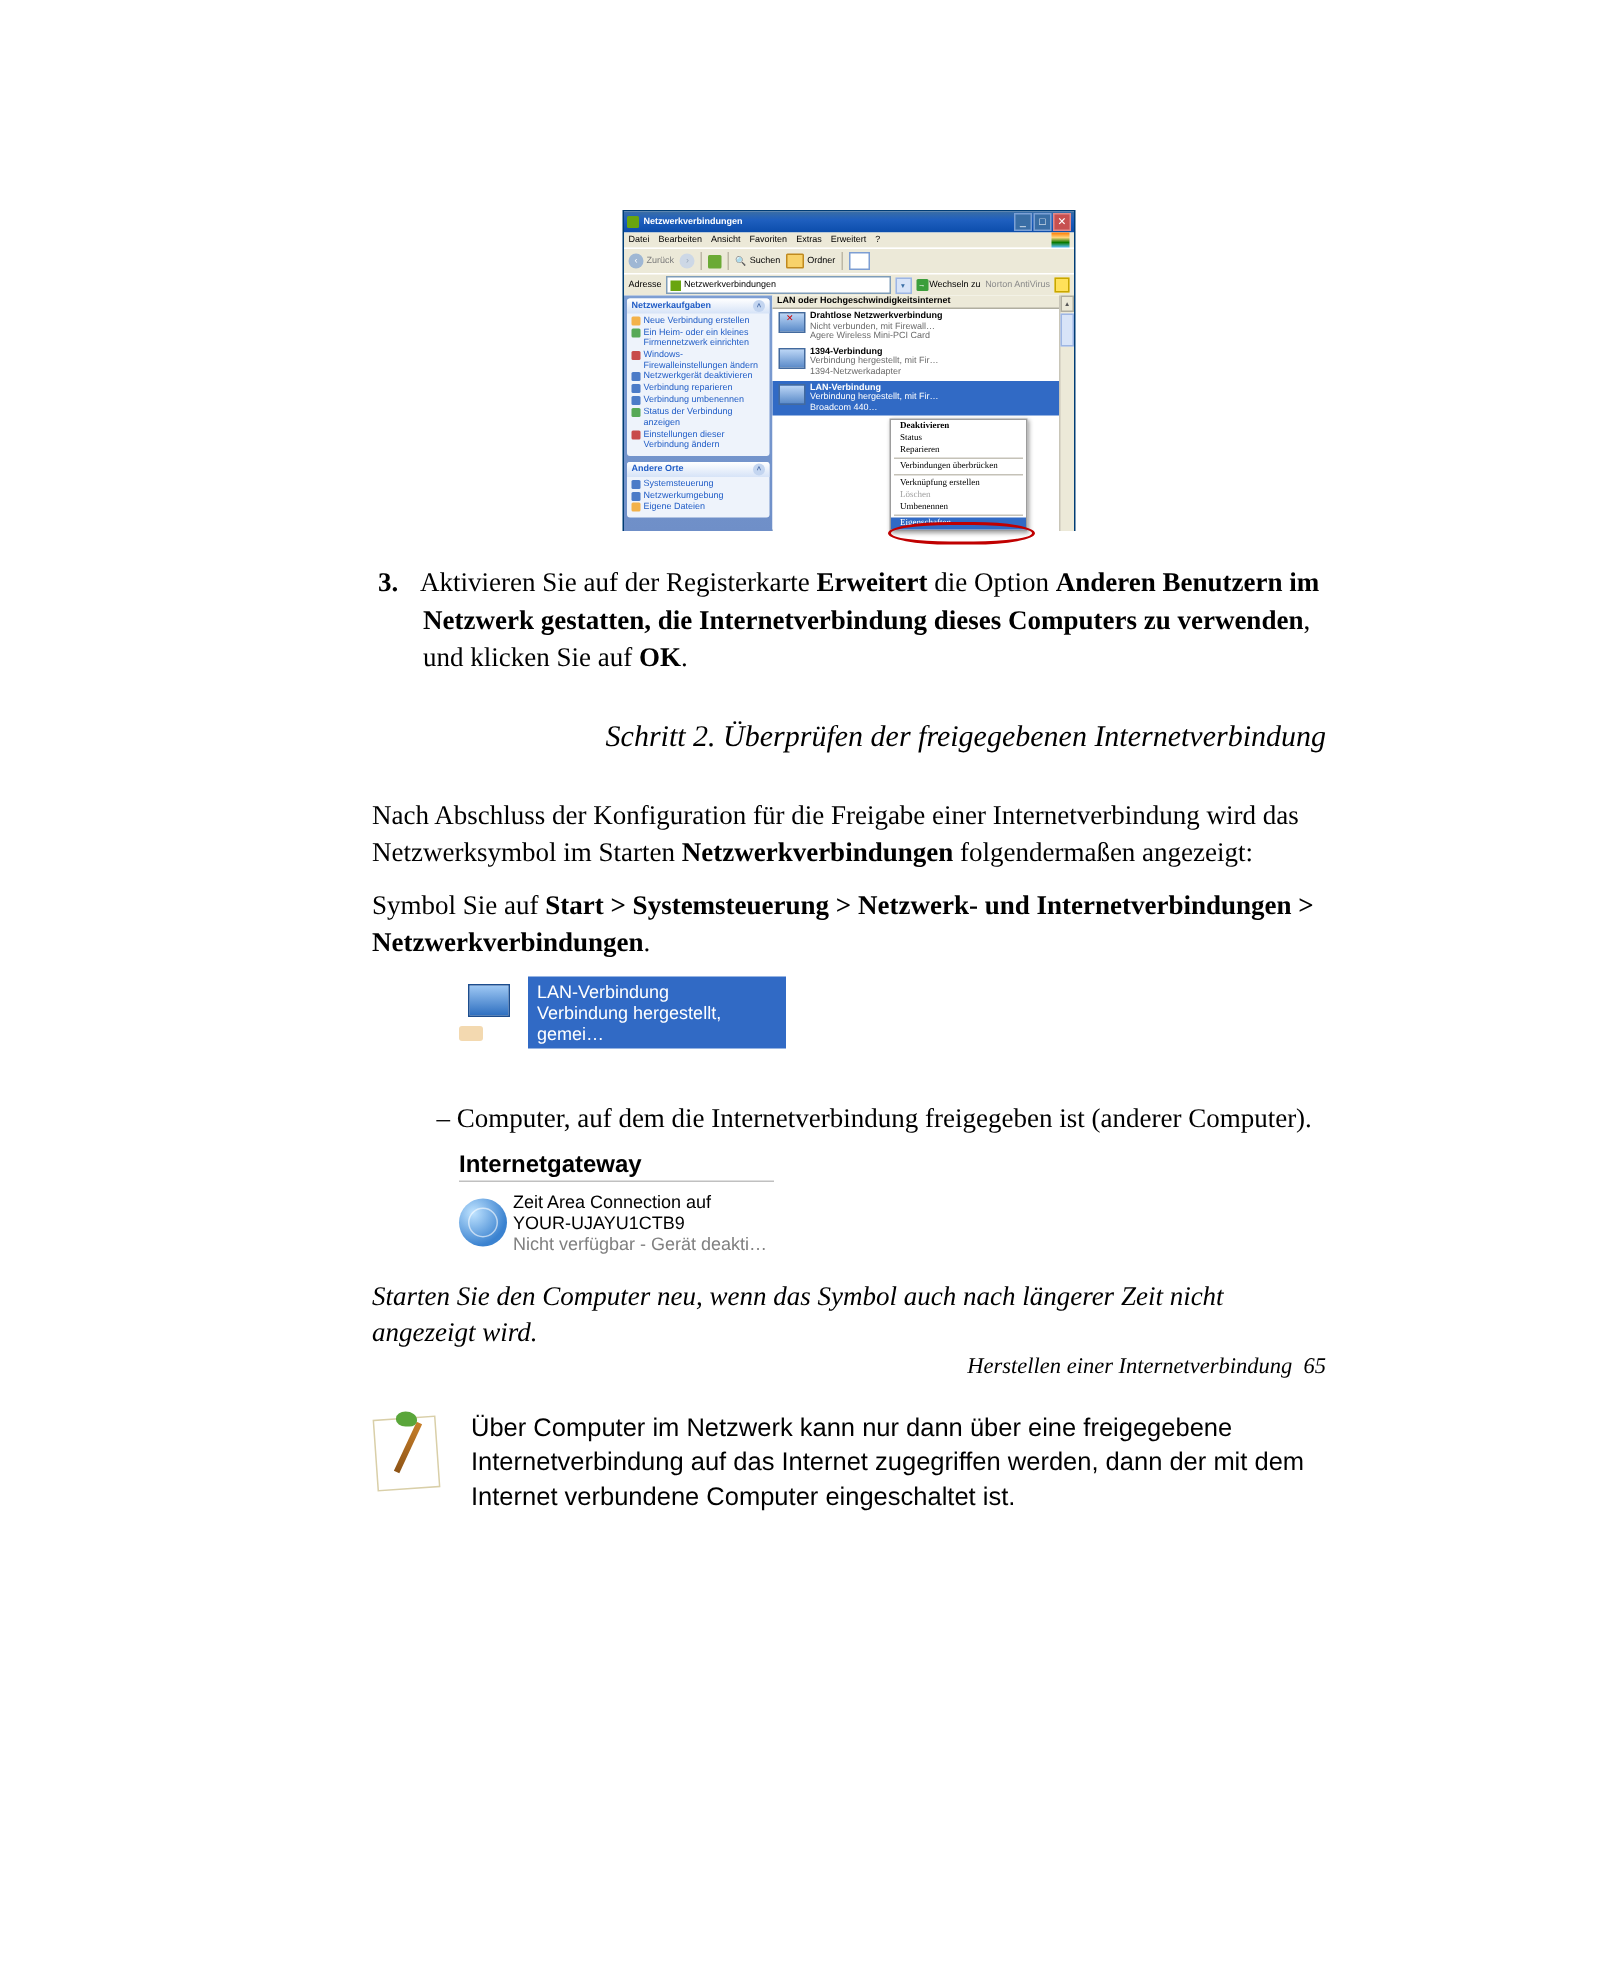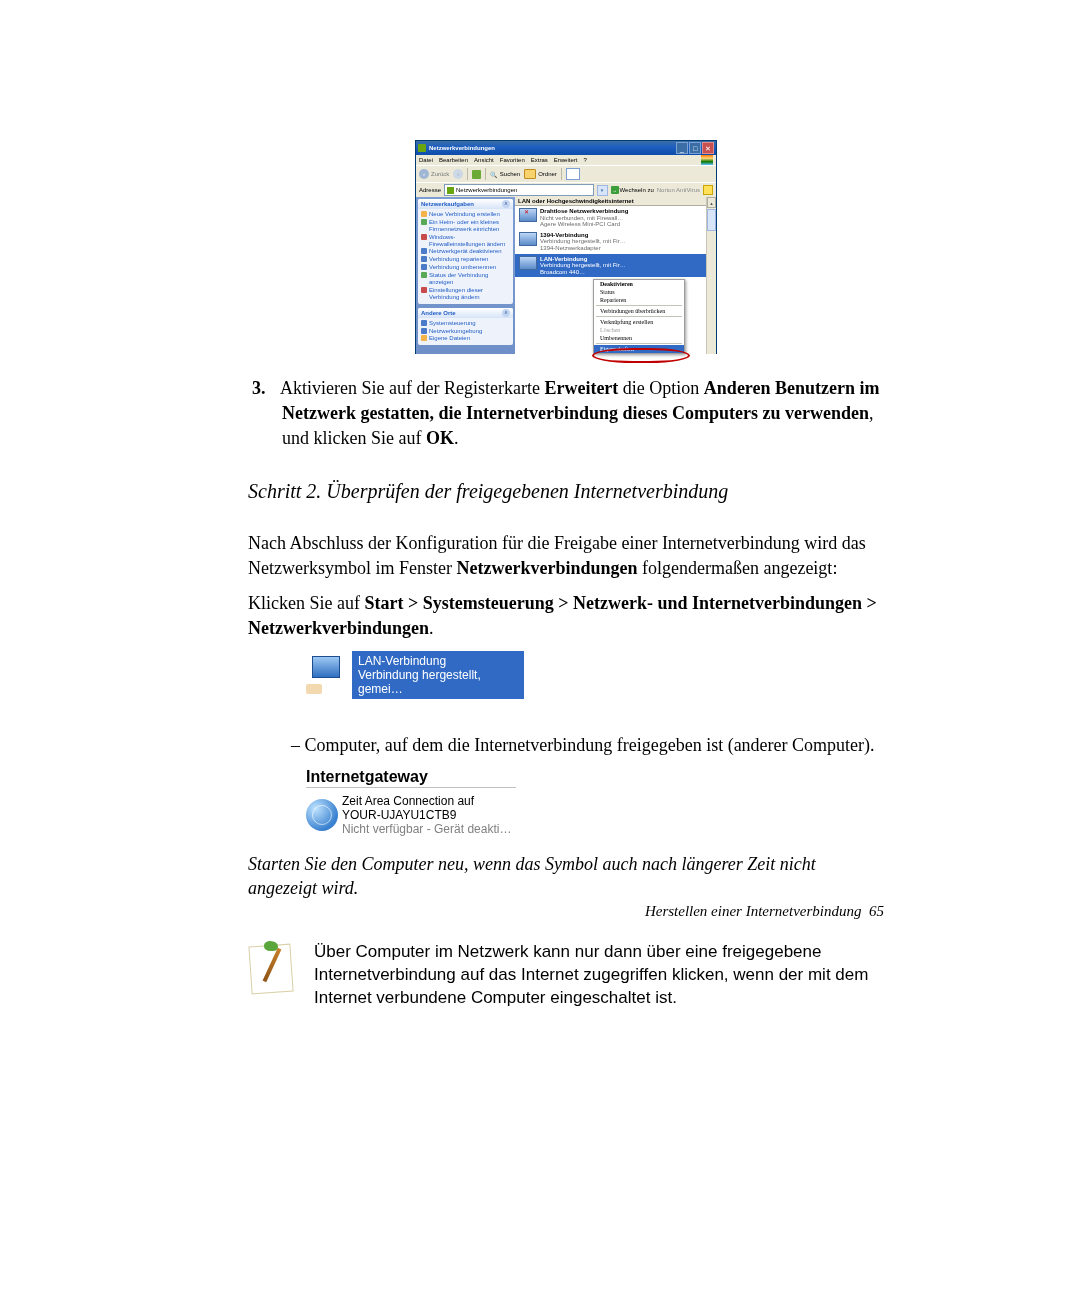--- a/index.html
+++ b/index.html
@@ -42,21 +42,21 @@
   .ctxmenu .hi{background:#316ac5;color:#fff;}
   .ctx-ring{position:absolute;top:151px;left:77px;width:94px;height:11px;border:2px solid #c00000;border-radius:50%/60%;}
   .scrollbar{position:absolute;right:0;top:0;bottom:0;width:9px;background:#ece9d8;border-left:1px solid #c9c6b8;}
   .scrollbar .arr{height:9px;background:#ece9d8;border:1px solid #b0aea0;display:flex;align-items:center;justify-content:center;font-size:5px;color:#555;}
   .scrollbar .thumb{height:20px;background:#d8e4f8;border:1px solid #9db6e4;margin-top:1px;}
 
   
   .num-item{font-size:18px;line-height:1.38;margin:0 0 30px 34px;}
   .num-item .num{font-weight:bold;display:inline-block;width:28px;margin-left:-30px;}
   .b{font-weight:bold;}
-  .h2{font-style:italic;font-size:20px;margin:18px 0 28px 0;}
+  .h2{font-style:italic;font-size:20px;margin:18px 0 28px 12px;text-align:right;}
   .para{font-size:18px;line-height:1.38;margin:0 0 10px 0;}
   .dash-list{margin:30px 0 10px 58px;font-size:18px;line-height:1.38;}
   .dash-list .dash{margin-left:-15px;}
 
   
   .icon-blk{display:flex;align-items:center;gap:4px;margin:6px 0 8px 58px;font-family:Tahoma,Arial,sans-serif;font-size:12px;}
   .pc1{width:42px;height:38px;position:relative;}
   .pc1 .mon{width:26px;height:20px;background:linear-gradient(#9ec8f4,#2e6fc0);border:1px solid #1c4d8e;position:absolute;top:0;left:6px;}
   .pc1 .hand{width:16px;height:10px;background:#f3d9b0;border-radius:2px;position:absolute;bottom:0;left:0;}
   .lan-lbl{background:#316ac5;color:#fff;padding:3px 6px;width:160px;}
@@ -247,24 +247,24 @@
     </div>
   </div>
 
   <p class="num-item">
     <span class="num">3.</span><span>Aktivieren Sie auf der Registerkarte </span><span class="b">Erweitert</span><span> die Option </span><span class="b">Anderen Benutzern im Netzwerk gestatten, die Internetverbindung dieses Computers zu verwenden</span><span>, und klicken Sie auf </span><span class="b">OK</span><span>.</span>
   </p>
 
   <div class="h2">Schritt 2. Überprüfen der freigegebenen Internetverbindung</div>
 
   <p class="para">
-    <span>Nach Abschluss der Konfiguration für die Freigabe einer Internetverbindung wird das Netzwerksymbol im Fenster </span><span class="b">Netzwerkverbindungen</span><span> folgendermaßen angezeigt:</span>
+    <span>Nach Abschluss der Konfiguration für die Freigabe einer Internetverbindung wird das Netzwerksymbol im Starten </span><span class="b">Netzwerkverbindungen</span><span> folgendermaßen angezeigt:</span>
   </p>
   <p class="para">
-    <span>Klicken Sie auf </span><span class="b">Start &gt; Systemsteuerung &gt; Netzwerk- und Internetverbindungen &gt; Netzwerkverbindungen</span><span>.</span>
+    <span>Symbol Sie auf </span><span class="b">Start &gt; Systemsteuerung &gt; Netzwerk- und Internetverbindungen &gt; Netzwerkverbindungen</span><span>.</span>
   </p>
 
   <div class="icon-blk">
     <div class="pc1">
       <div class="mon"></div>
         <div class="hand"></div>
     </div>
     <div class="lan-lbl">
       <div>LAN-Verbindung</div>
       <div>Verbindung hergestellt, gemei…</div>
@@ -285,20 +285,20 @@
   </div>
 
   <p class="para" style="margin-top:16px;font-style:italic;">Starten Sie den Computer neu, wenn das Symbol auch nach längerer Zeit nicht angezeigt wird.</p>
 
   <div class="note-row">
     <div class="note-ic">
       <div class="sheet"></div>
         <div class="pen"></div>
         <div class="leaf"></div>
     </div>
-    <div>Über Computer im Netzwerk kann nur dann über eine freigegebene Internetverbindung auf das Internet zugegriffen klicken, wenn der mit dem Internet verbundene Computer eingeschaltet ist.</div>
+    <div>Über Computer im Netzwerk kann nur dann über eine freigegebene Internetverbindung auf das Internet zugegriffen werden, dann der mit dem Internet verbundene Computer eingeschaltet ist.</div>
   </div>
 
   <div class="footer">
     <span>Herstellen einer Internetverbindung</span>&nbsp;&nbsp;<span>65</span>
   </div>
 
 </div>
 
 </body></html>

